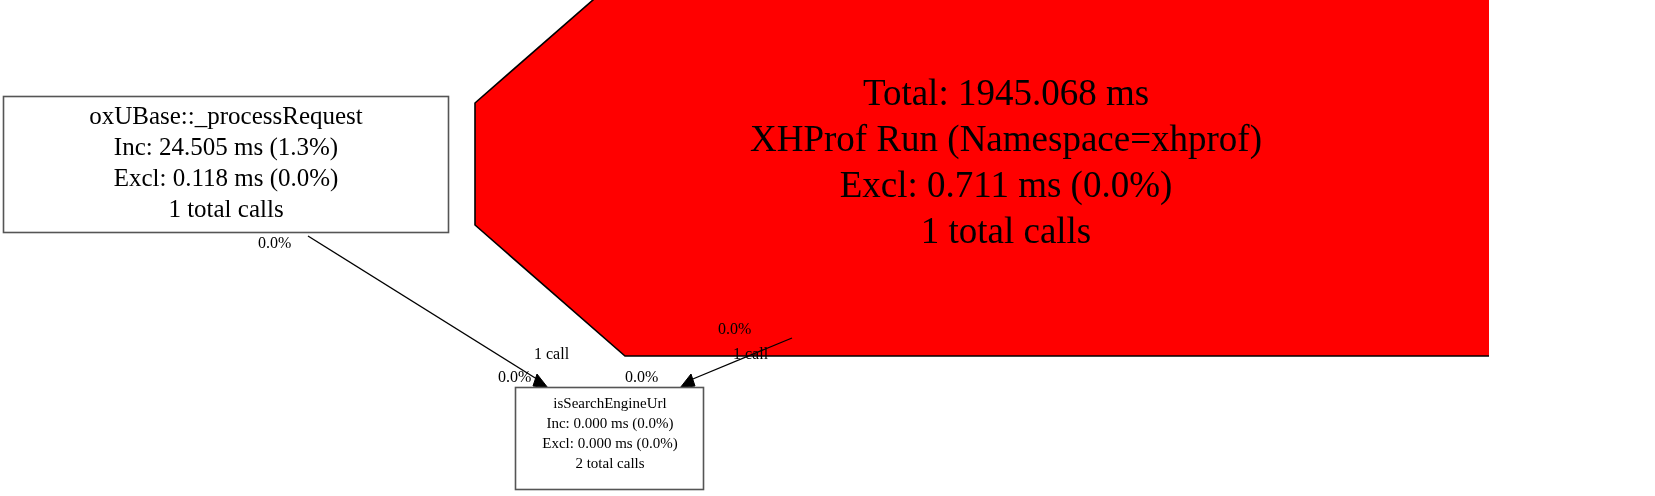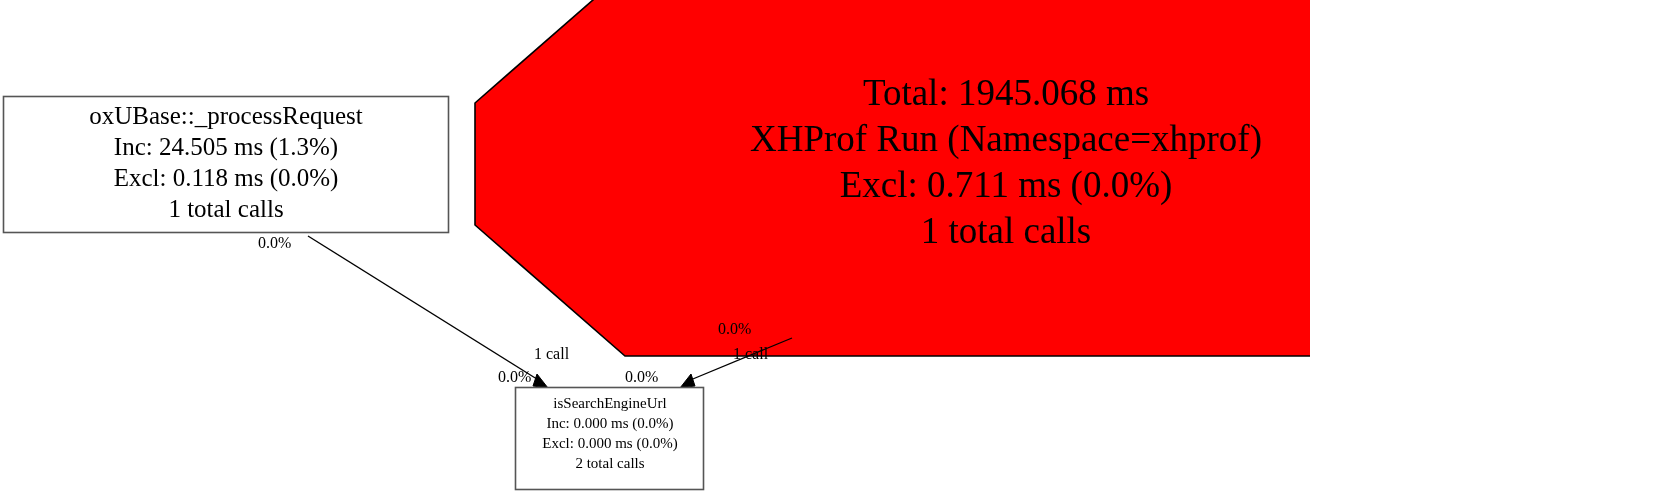--- a/index.html
+++ b/index.html
@@ -2,21 +2,21 @@
 <html><head>
 <meta charset="utf-8">
 <style>
   html, body {
     margin: 0;
     padding: 0;
     background: #ffffff;
   }
   #canvas {
     position: relative;
-    width: 1310px;
+    width: 1489px;
     height: 496px;
     background: #ffffff;
     overflow: hidden;
     font-family: "Liberation Serif", "DejaVu Serif", serif;
   }
   svg.graph {
     position: absolute;
     left: 0;
     top: 0;
     width: 1655px;

